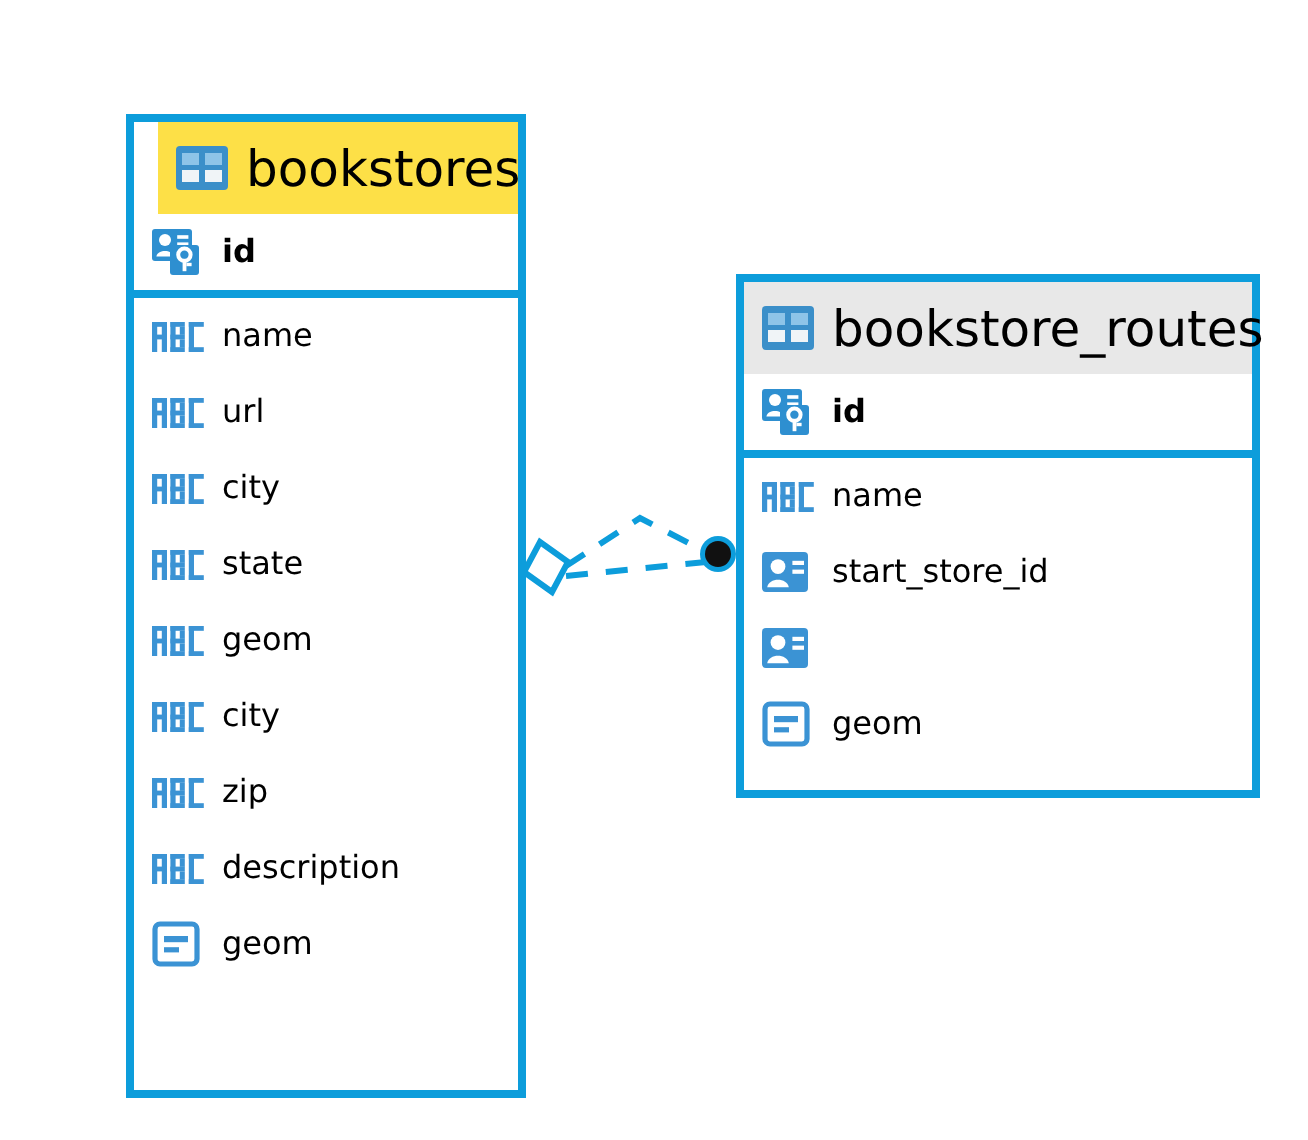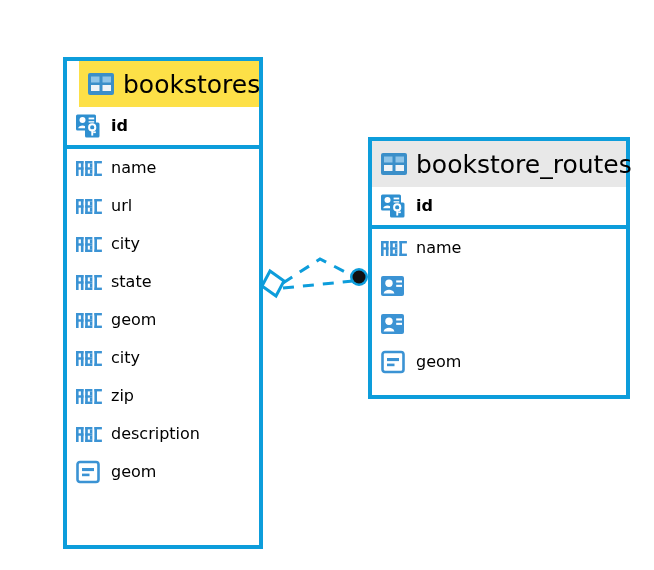--- a/index.html
+++ b/index.html
@@ -403,20 +403,21 @@
       <div class="field">
         <span class="icon">
           <svg width="26" height="22" viewBox="0 0 26 22">
             <rect x="0" y="1" width="23" height="20" rx="2" fill="#3b93d4"></rect>
             <circle cx="8" cy="8.3" r="3.7" fill="#ffffff"></circle>
             <path d="M 2.6 18.6 C 3.4 13.6 12.6 13.6 13.4 18.6 Z" fill="#ffffff"></path>
             <rect x="15.2" y="5.4" width="5.8" height="2.1" fill="#ffffff"></rect>
             <rect x="15.2" y="9.8" width="5.8" height="2.1" fill="#ffffff"></rect>
           </svg>
         </span>
+        <span class="field-name">start_store_id</span>
       </div>
 
       <div class="field">
         <span class="icon">
           <svg width="26" height="22" viewBox="0 0 26 22">
             <rect x="0" y="1" width="23" height="20" rx="2" fill="#3b93d4"></rect>
             <circle cx="8" cy="8.3" r="3.7" fill="#ffffff"></circle>
             <path d="M 2.6 18.6 C 3.4 13.6 12.6 13.6 13.4 18.6 Z" fill="#ffffff"></path>
             <rect x="15.2" y="5.4" width="5.8" height="2.1" fill="#ffffff"></rect>
             <rect x="15.2" y="9.8" width="5.8" height="2.1" fill="#ffffff"></rect>

